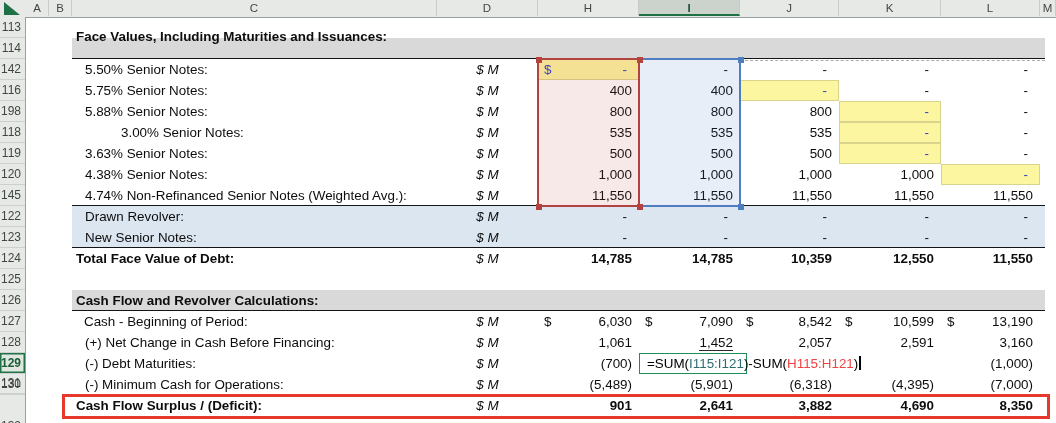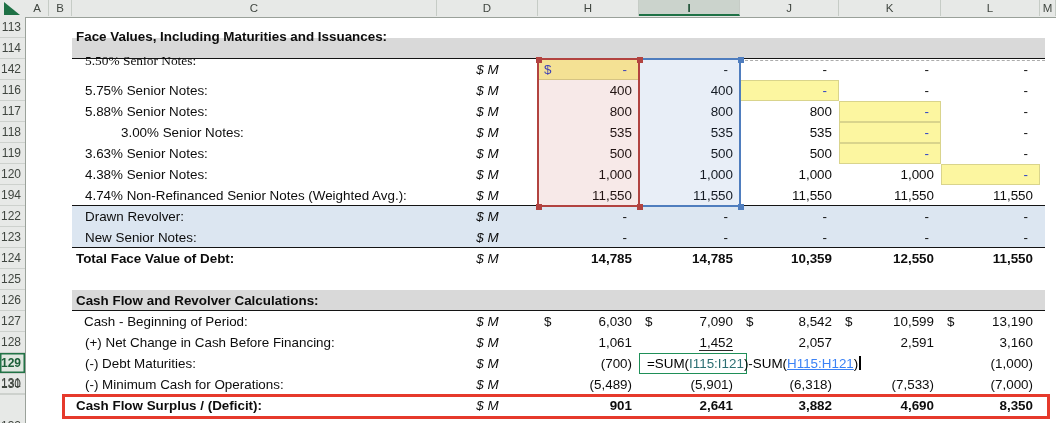--- a/index.html
+++ b/index.html
@@ -59,42 +59,42 @@
       <div class="colhead" style="left: 740px; width: 99px;">J</div>
       <div class="colhead" style="left: 839px; width: 102px;">K</div>
       <div class="colhead" style="left: 941px; width: 99px;">L</div>
       <div class="colhead" style="left: 1040px; width: 16px;">M</div>
     </div>
   <div class="rowhead-col">
       <div class="rowhead" style="top: 0px;">113</div>
       <div class="rowhead" style="top: 21px;">114</div>
       <div class="rowhead" style="top: 42px;">142</div>
       <div class="rowhead" style="top: 63px;">116</div>
-      <div class="rowhead" style="top: 84px;">117</div>
+      <div class="rowhead" style="top: 84px;">198</div>
       <div class="rowhead" style="top: 105px;">118</div>
       <div class="rowhead" style="top: 126px;">119</div>
       <div class="rowhead" style="top: 147px;">120</div>
-      <div class="rowhead" style="top: 168px;">194</div>
+      <div class="rowhead" style="top: 168px;">145</div>
       <div class="rowhead" style="top: 189px;">122</div>
       <div class="rowhead" style="top: 210px;">123</div>
       <div class="rowhead" style="top: 231px;">124</div>
       <div class="rowhead" style="top: 252px;">125</div>
       <div class="rowhead" style="top: 273px;">126</div>
       <div class="rowhead" style="top: 294px;">127</div>
       <div class="rowhead" style="top: 315px;">128</div>
       <div class="rowhead active" style="top: 336px;">129</div>
       <div class="rowhead" style="top: 357px;">130</div>
       <div class="rowhead" style="top: 356px;">131</div>
       <div class="rowhead" style="top: 399px;">132</div>
     </div>
   <div id="grid">
       <div class="band" style="top: 38px; background: rgb(217, 217, 217);"></div>
       <div class="hline" style="top: 58px;"></div>
       <div class="cell lbl b" style="left: 76px; top: 26px; width: 357px;">Face Values, Including Maturities and Issuances:</div>
-      <div class="cell lbl" style="left: 85px; top: 50px; width: 357px; font-family: Liberation Serif, serif;">5.50% Senior Notes:</div>
+      <div class="cell lbl" style="left: 85px; top: 59px; width: 357px;">5.50% Senior Notes:</div>
       <div class="cell it unit" style="left: 437px; top: 59px; width: 101px;">$ M</div>
       <div class="cell yellow" style="left: 538px; top: 59px; width: 101px; background: rgb(252, 246, 160);">
         <span class="acct-d bluefont">$</span>
         <span class="acct-v bluefont" style="right: 12px;">-</span>
       </div>
       <div class="cell dash" style="left: 639px; top: 59px; width: 101px;"><span>-</span></div>
       <div class="cell dash" style="left: 740px; top: 59px; width: 99px;"><span>-</span></div>
       <div class="cell dash" style="left: 839px; top: 59px; width: 102px;"><span>-</span></div>
       <div class="cell dash" style="left: 941px; top: 59px; width: 99px;"><span>-</span></div>
       <div class="cell lbl" style="left: 85px; top: 80px; width: 357px;">5.75% Senior Notes:</div>
@@ -198,21 +198,21 @@
       <div class="cell num" style="left: 941px; top: 332px; width: 99px;"><span>3,160</span></div>
       <div class="cell lbl" style="left: 85px; top: 353px; width: 357px;">(-) Debt Maturities:</div>
       <div class="cell it unit" style="left: 437px; top: 353px; width: 101px;">$ M</div>
       <div class="cell num" style="left: 538px; top: 353px; width: 101px;"><span>(700)</span></div>
       <div class="cell num" style="left: 941px; top: 353px; width: 99px;"><span>(1,000)</span></div>
       <div class="cell lbl" style="left: 85px; top: 374px; width: 357px;">(-) Minimum Cash for Operations:</div>
       <div class="cell it unit" style="left: 437px; top: 374px; width: 101px;">$ M</div>
       <div class="cell num" style="left: 538px; top: 374px; width: 101px;"><span>(5,489)</span></div>
       <div class="cell num" style="left: 639px; top: 374px; width: 101px;"><span>(5,901)</span></div>
       <div class="cell num" style="left: 740px; top: 374px; width: 99px;"><span>(6,318)</span></div>
-      <div class="cell num" style="left: 839px; top: 374px; width: 102px;"><span>(7,533)</span></div>
+      <div class="cell num" style="left: 839px; top: 374px; width: 102px;"><span>(4,395)</span></div>
       <div class="cell num" style="left: 941px; top: 374px; width: 99px;"><span>(7,000)</span></div>
       <div class="cell lbl b" style="left: 76px; top: 395px; width: 357px;">Cash Flow Surplus / (Deficit):</div>
       <div class="cell it unit" style="left: 437px; top: 395px; width: 101px;">$ M</div>
       <div class="cell b num" style="left: 538px; top: 395px; width: 101px;"><span>901</span></div>
       <div class="cell b num" style="left: 639px; top: 395px; width: 101px;"><span>2,641</span></div>
       <div class="cell b num" style="left: 740px; top: 395px; width: 99px;"><span>3,882</span></div>
       <div class="cell b num" style="left: 839px; top: 395px; width: 102px;"><span>4,690</span></div>
       <div class="cell b num" style="left: 941px; top: 395px; width: 99px;"><span>8,350</span></div>
       <div class="dashline" style="left: 740px; top: 60px; width: 305px;"></div>
       <div class="sel" style="left: 638px; top: 58px; width: 103px; height: 149px; border: 2px solid rgb(79, 125, 190); background: rgba(79, 125, 190, 0.13);">
@@ -220,16 +220,16 @@
         <div class="hdl" style="background: rgb(79, 125, 190); left: 98px; top: 144px;"></div>
       </div>
       <div class="sel" style="left: 537px; top: 58px; width: 103px; height: 149px; border: 2px solid rgb(178, 67, 64); background: rgba(186, 72, 68, 0.12);">
         <div class="hdl" style="background: rgb(178, 67, 64); left: -3px; top: -3px;"></div>
         <div class="hdl" style="background: rgb(178, 67, 64); left: 98px; top: -3px;"></div>
         <div class="hdl" style="background: rgb(178, 67, 64); left: -3px; top: 144px;"></div>
         <div class="hdl" style="background: rgb(178, 67, 64); left: 98px; top: 144px;"></div>
       </div>
       <div class="editwhite" style="left: 639px; top: 353.5px; width: 317px;"></div>
       <div class="editbox" style="left: 639px; top: 353px; width: 108px; border: 1.6px solid rgb(31, 143, 88);"></div>
-      <div class="formula" style="left: 647px; top: 353px;"><span style="color: rgb(0, 0, 0);">=SUM(</span><span style="color: rgb(43, 110, 114);">I115:I121</span><span style="color: rgb(0, 0, 0);">)-SUM(</span><span style="color: #3b82f6; text-decoration: underline;">H115:H121</span><span style="color: rgb(0, 0, 0);">)</span><span class="caret"></span></div>
+      <div class="formula" style="left: 647px; top: 353px;"><span style="color: rgb(0, 0, 0);">=SUM(</span><span style="color: rgb(43, 110, 114);">I115:I121</span><span style="color: rgb(0, 0, 0);">)-SUM(</span><span style="color: #ef4444;">H115:H121</span><span style="color: rgb(0, 0, 0);">)</span><span class="caret"></span></div>
       <div class="redbox" style="left: 62px; top: 394px; width: 988px; height: 25px; border: 3px solid rgb(230, 57, 43);"></div>
     </div>
 </div>
 
 </body></html>

